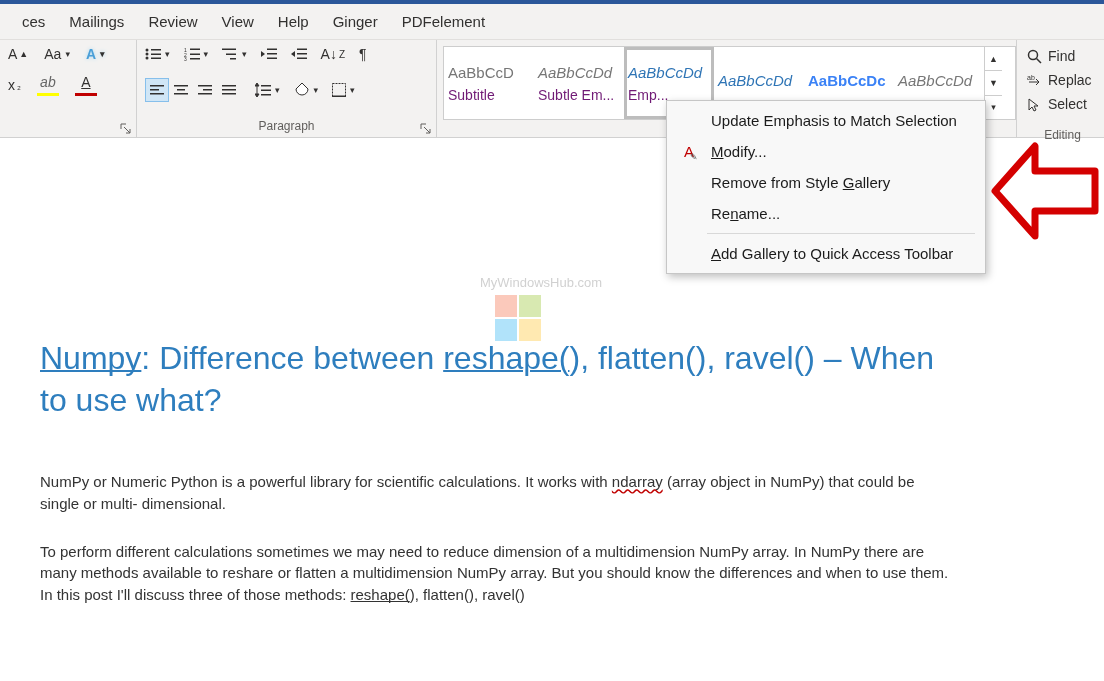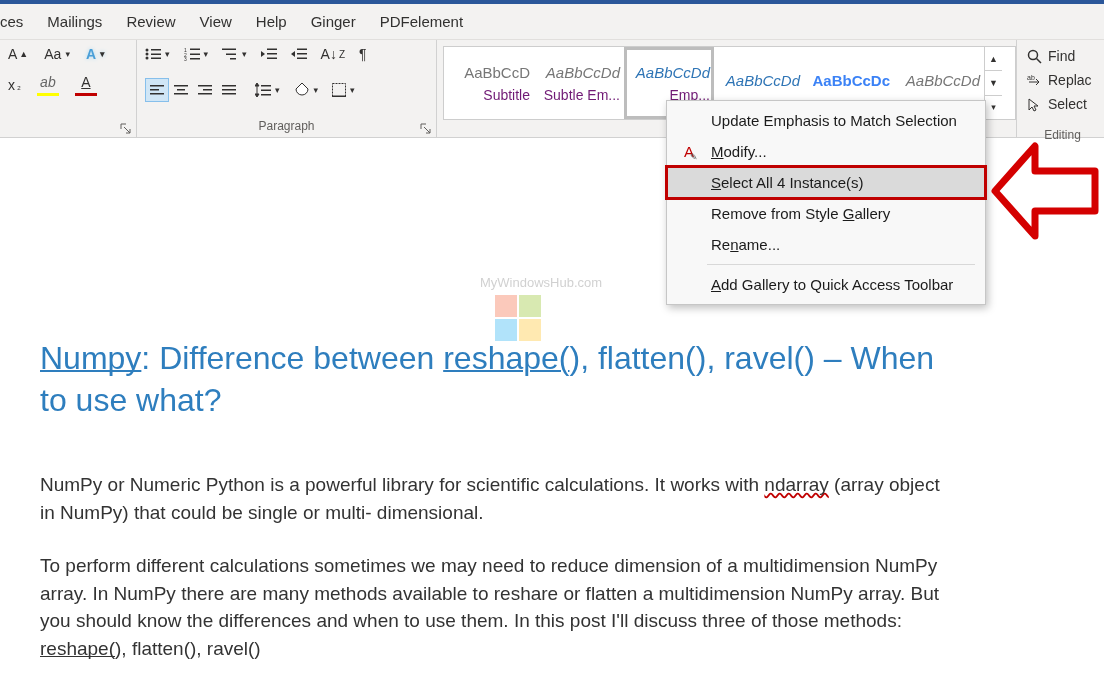--- a/index.html
+++ b/index.html
@@ -16,21 +16,21 @@
       height: 4px;
       background: #2b579a;
       width: 100%;
     }
     .tabs {
       display: flex;
       align-items: center;
       height: 36px;
       background: #f3f2f1;
       border-bottom: 1px solid #e1dfdd;
-      padding-left: 0;
+      padding-left: 22px;
       gap: 24px;
     }
     .tab {
       color: #323130;
       font-size: 15px;
       cursor: pointer;
     }
     .ribbon {
       display: flex;
       height: 98px;
@@ -85,21 +85,21 @@
       display: flex;
       border: 1px solid #cdcdcd;
       background: #fff;
       height: 74px;
       margin: 6px 0 0 6px;
     }
     .style-item {
       width: 90px;
       display: flex;
       flex-direction: column;
-      align-items: flex-end;
+      align-items: flex-start;
       justify-content: center;
       gap: 6px;
       border-right: none;
       padding: 4px;
     }
     .style-item.selected { border: 3px solid #bdbdbd; padding: 1px;}
     .style-sample { font-size: 15px; }
     .style-name { font-size: 14px; color: #701a75; }
     .s-subtitle { color: #767676; }
     .s-subtle { color: #767676; font-style: italic; }
@@ -141,21 +141,21 @@
       font-size: 32px;
       color: #2e7ebe;
       font-weight: 400;
       line-height: 1.3;
       margin-bottom: 50px;
     }
     .sp-err { text-decoration: underline wavy #c00000; text-decoration-skip-ink: none; }
     .hl-numpy { text-decoration: underline; text-decoration-color: #2e7ebe; text-decoration-thickness: 2px;}
     .hl-reshape { text-decoration: underline; text-decoration-color: #2e7ebe; text-decoration-thickness: 2px;}
     .doc-para {
-      font-size: 19px;
+      font-size: 15px;
       color: #333;
       line-height: 1.45;
       margin-bottom: 26px;
     }
     .body-err { text-decoration: underline wavy #c00000; text-decoration-skip-ink: none;}
     .body-ul { text-decoration: underline; }
 
     .context-menu {
       position: absolute;
       left: 666px;
@@ -469,23 +469,20 @@
 </div>
 
 <div class="context-menu">
   <div class="menu-item">
     <span>Update Emphasis to Match Selection</span>
   </div>
   <div class="menu-item">
     <span class="micon" style="color:#c00000;">A<span style="position:absolute;font-size:9px;left:11px;top:9px;color:#555;">✎</span></span>
     <span><span class="mnem">M</span><span>odify...</span></span>
   </div>
-  <div class="menu-item highlighted boxed">
-    <span><span class="mnem">S</span><span>elect All 4 Instance(s)</span></span>
-  </div>
   <div class="menu-item">
     <span><span>Remove from Style </span><span class="mnem">G</span><span>allery</span></span>
   </div>
   <div class="menu-item">
     <span><span>Re</span><span class="mnem">n</span><span>ame...</span></span>
   </div>
   <div class="menu-sep"></div>
   <div class="menu-item">
     <span><span class="mnem">A</span><span>dd Gallery to Quick Access Toolbar</span></span>
   </div>

